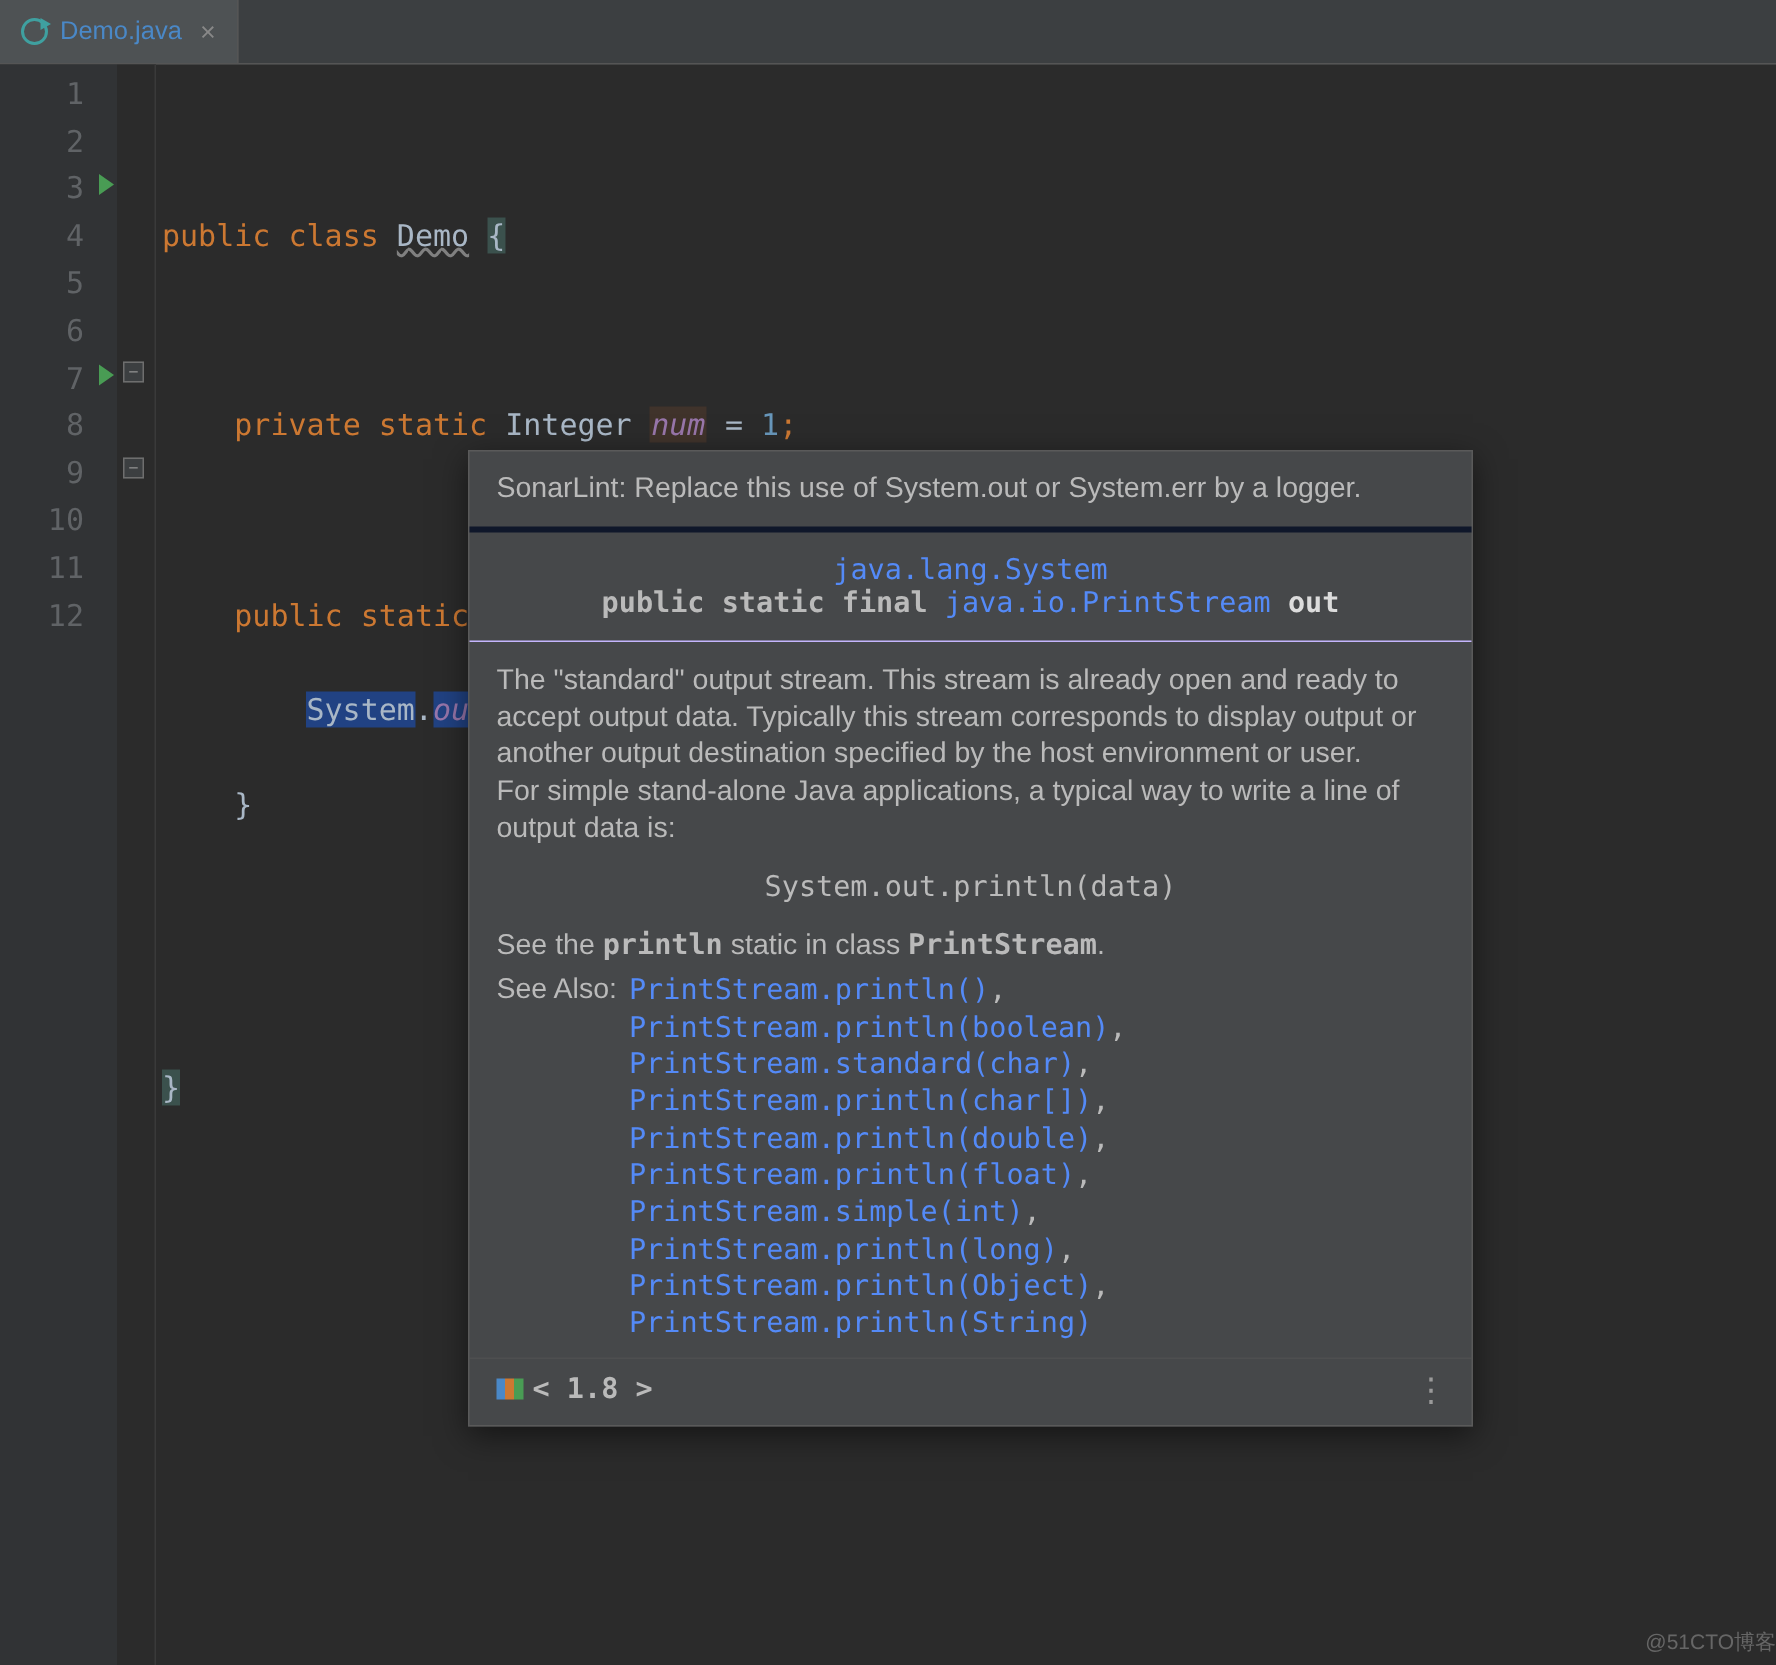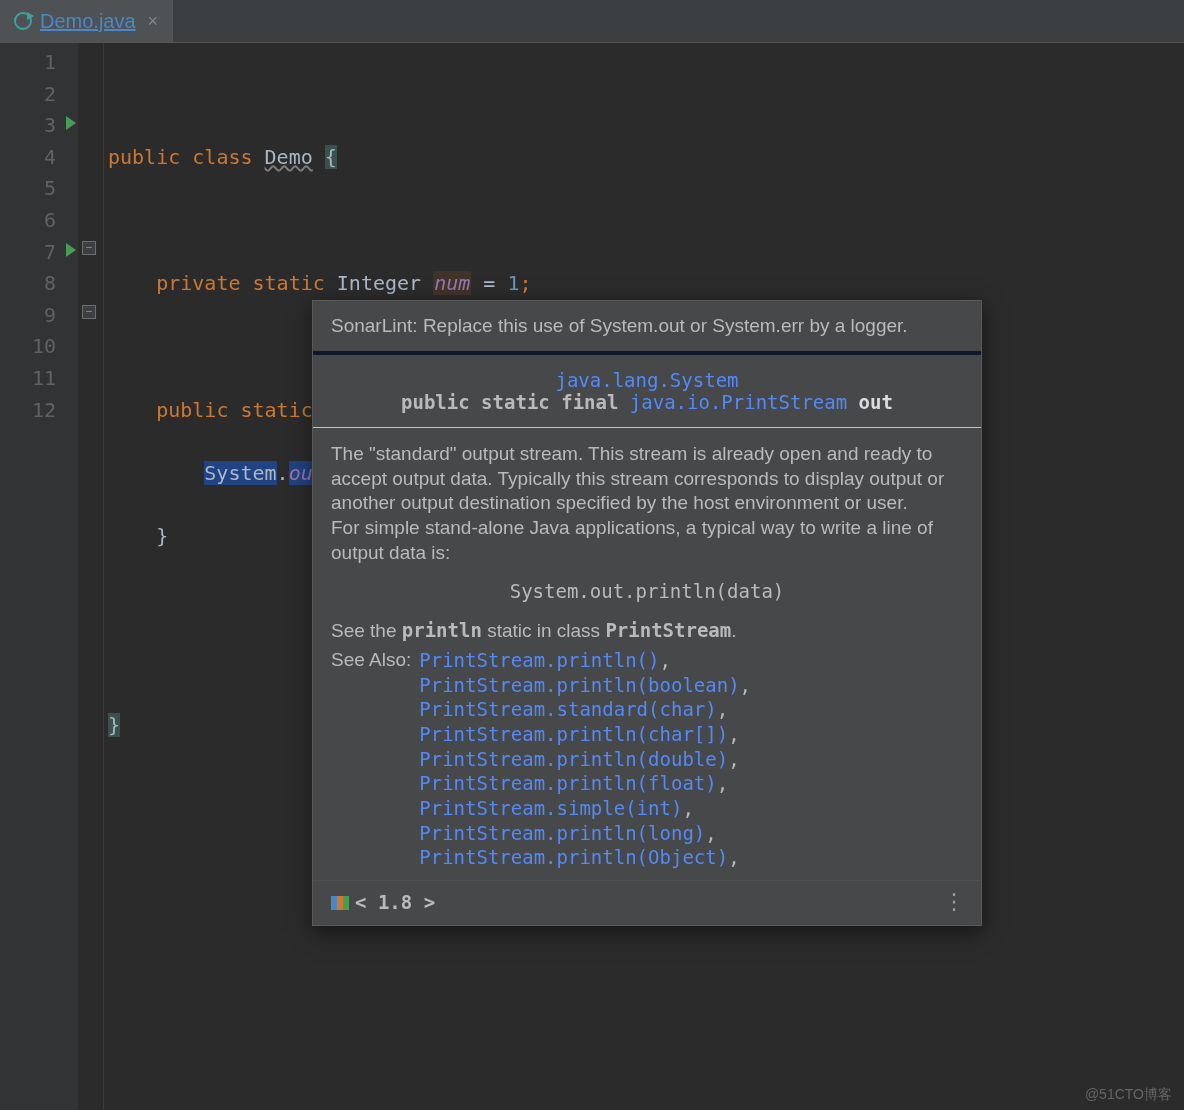--- a/index.html
+++ b/index.html
@@ -37,21 +37,21 @@
   }
   .tab-icon-ring::after{
     content:"";
     position:absolute;
     right:-4px; top:-2px;
     width:0;height:0;
     border-left:7px solid #3fa0a0;
     border-top:4px solid transparent;
     border-bottom:4px solid transparent;
   }
-  .tab-label { color: #4a88c7; font-size: 20px; text-decoration: underline; }
+  .tab-label { color: #4a88c7; font-size: 17px; }
   .tab-close { color: #888; font-size: 18px; cursor:pointer; padding:0 4px;}
   
   .editor {
     position: absolute; top: 43px; left: 0; right: 0; bottom: 0;
     display: flex;
     font-size: 20px;
   }
   .gutter {
     width: 78px;
     background: #313335;
@@ -146,21 +146,21 @@
   .seealso-list{ font-family:"Menlo",monospace;}
   .seealso-list a{ color:#548af7; text-decoration:none;}
   .code-sample{ text-align:center; font-family:"Menlo",monospace; padding:14px 0;}
   .more-icon { color:#9a9a9a; cursor:pointer; font-size:22px; letter-spacing:-2px;}
   .ver-icon{
     display:inline-block; width:18px;height:14px;
     background: linear-gradient(90deg,#4a88c7 33%, #cc7832 33% 66%, #499c54 66%);
     margin-right:6px; vertical-align:-1px;
   }
   .watermark{
-    position:absolute; right:12px; bottom:6px;
+    position:absolute; right:0; bottom:6px;
     color:#666; font-size:14px;
     font-family:sans-serif;
   }
 </style>
 </head>
 <body>
 
 <div class="tabbar">
   <div class="tab">
     <span class="tab-icon-ring"></span>
@@ -219,20 +219,21 @@
       <div class="seealso-list">
         <a>PrintStream.println()</a>,<br>
         <a>PrintStream.println(boolean)</a>,<br>
         <a>PrintStream.standard(char)</a>,<br>
         <a>PrintStream.println(char[])</a>,<br>
         <a>PrintStream.println(double)</a>,<br>
         <a>PrintStream.println(float)</a>,<br>
         <a>PrintStream.simple(int)</a>,<br>
         <a>PrintStream.println(long)</a>,<br>
         <a>PrintStream.println(Object)</a>,<br>
+        <a>PrintStream.println(String)</a>
       </div>
     </div>
   </div>
   <div class="popup-footer">
     <span><span class="ver-icon"></span><span class="mono">&lt; 1.8 &gt;</span></span>
     <span class="more-icon">⋮</span>
   </div>
 </div>
 
 <div class="watermark">@51CTO博客</div>

